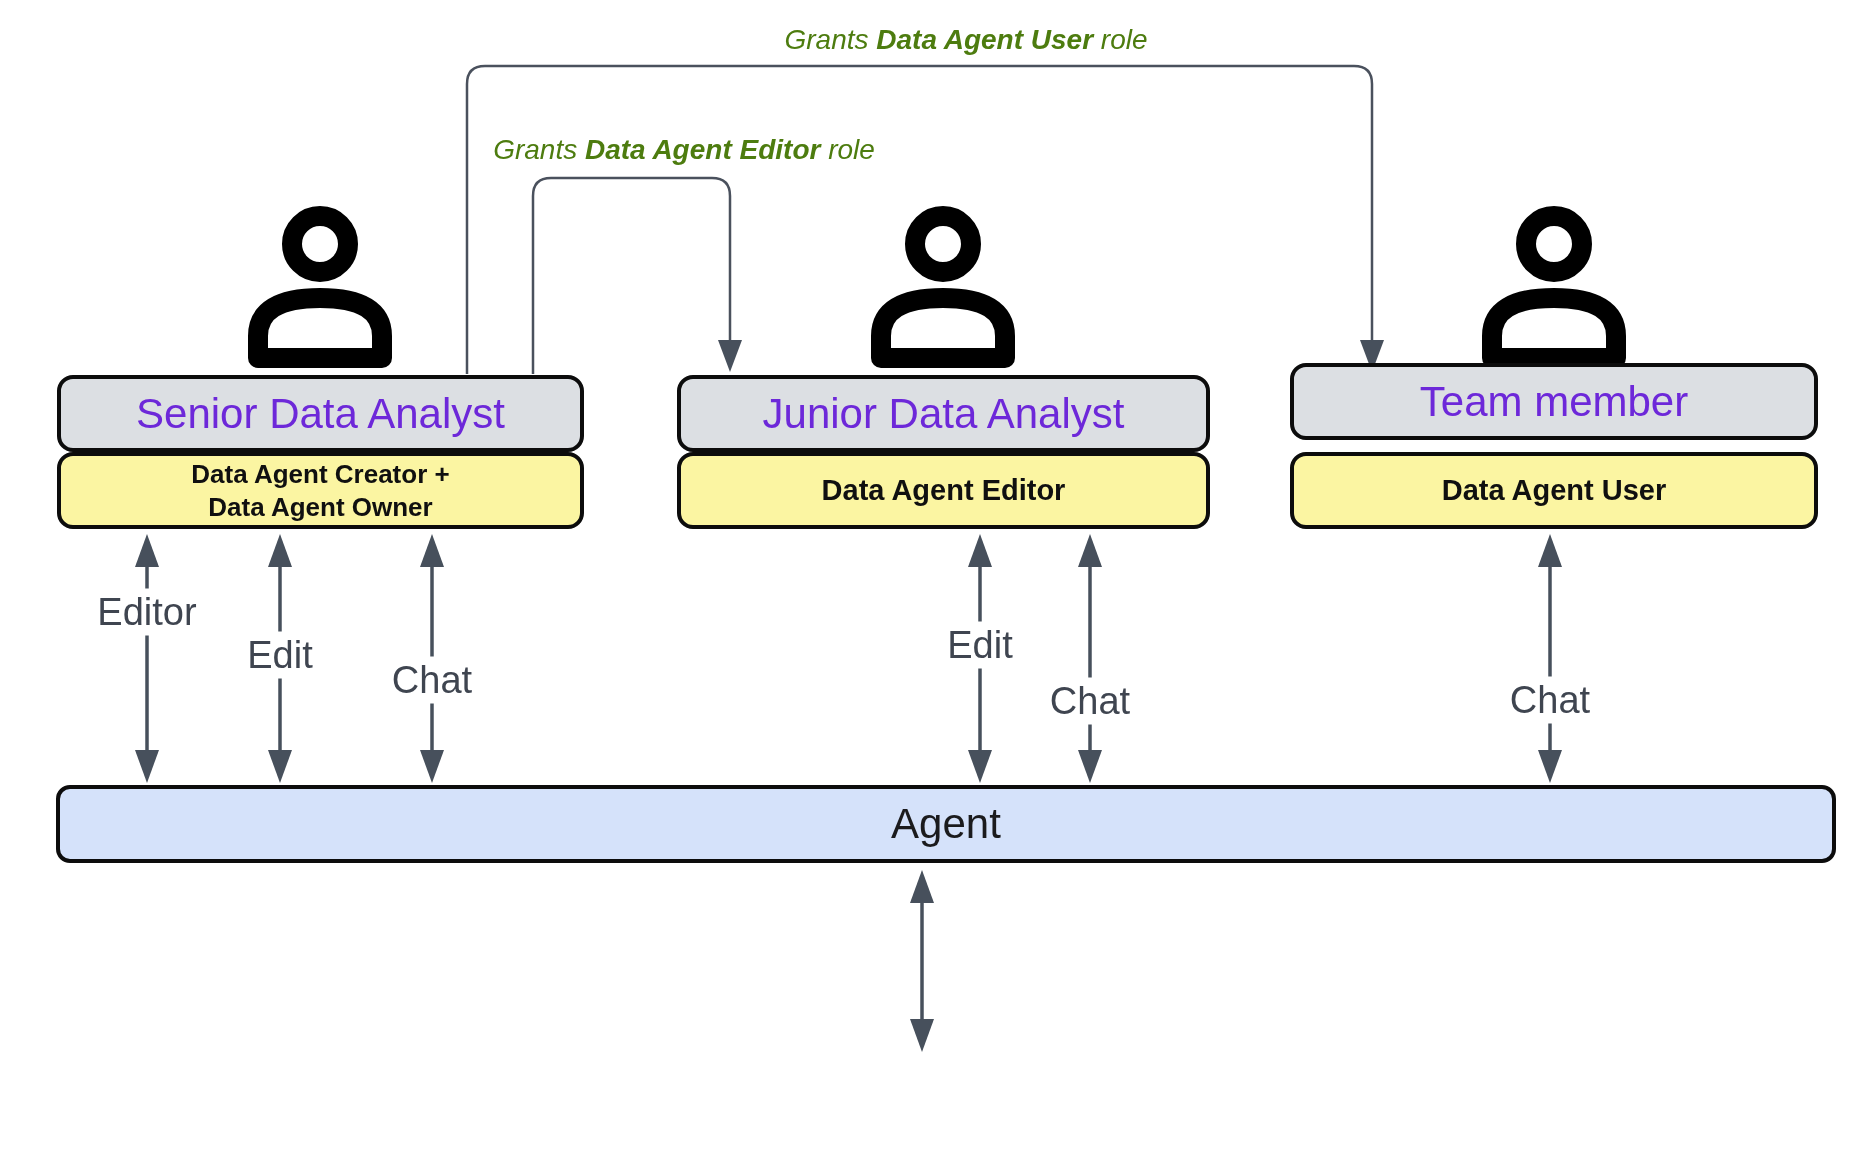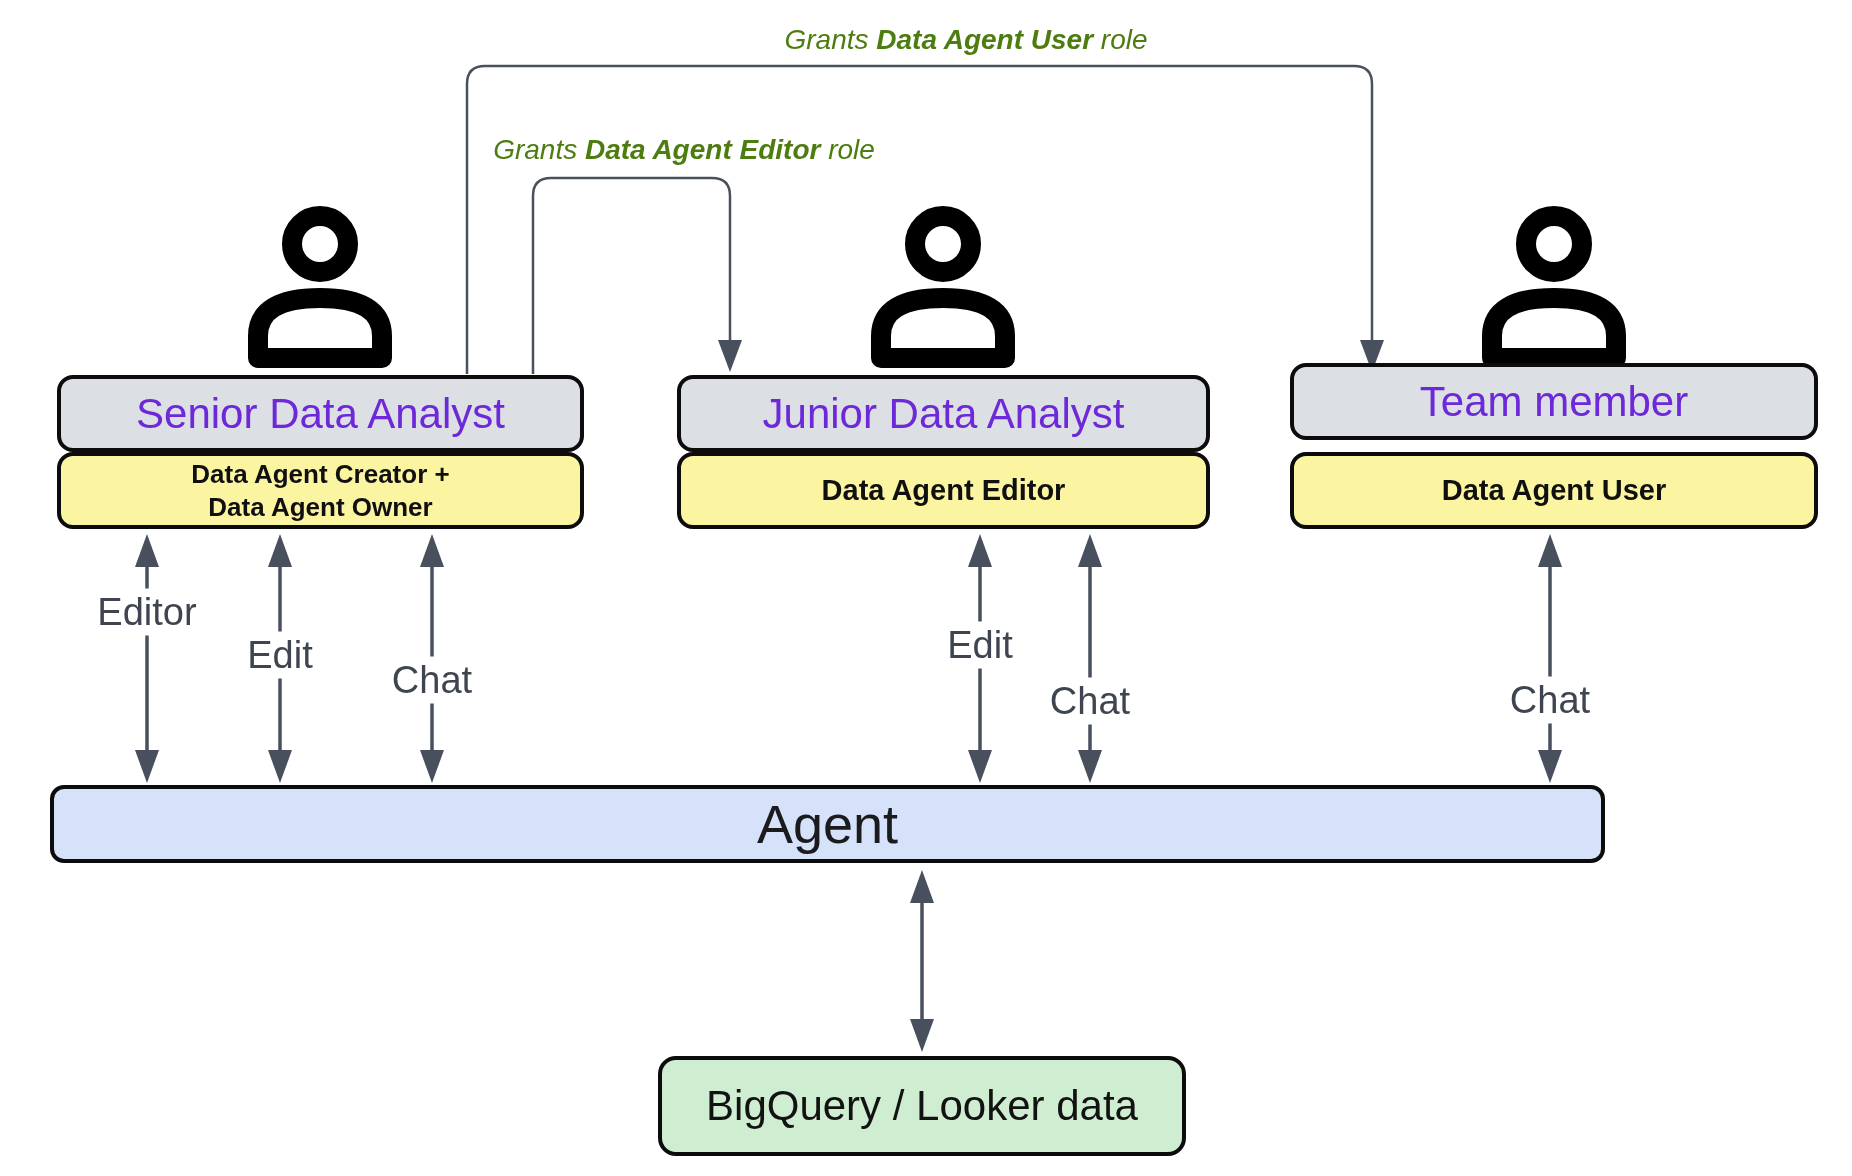--- a/index.html
+++ b/index.html
@@ -30,22 +30,22 @@
     font-weight:bold;color:#101010;
     height:77px;
     font-size:29px;
     white-space:pre-line;
     line-height:1.25;
   }
   .role-sm{font-size:26px;}
   .agent-bar{
     background:#d5e2fa;
     border-radius:14px;
-    font-size:54px;color:#1b1b1d;
-    left:50px;top:785px;width:1555px;height:78px;
+    font-size:42px;color:#1b1b1d;
+    left:56px;top:785px;width:1780px;height:78px;
   }
   .datastore-box{
     background:#cfeed1;
     border-radius:18px;
     font-size:42px;color:#121212;
     left:658px;top:1056px;width:528px;height:100px;
   }
   .person{position:absolute;width:150px;height:162px;}
   .p-senior{left:245px;top:206px;}
   .p-junior{left:868px;top:206px;}
@@ -168,15 +168,14 @@
 
   <div class="action-label al-create">Editor</div>
   <div class="action-label al-edit-senior">Edit</div>
   <div class="action-label al-chat-senior">Chat</div>
   <div class="action-label al-edit-junior">Edit</div>
   <div class="action-label al-chat-junior">Chat</div>
   <div class="action-label al-chat-team">Chat</div>
 
   <div class="node agent-bar">Agent</div>
 
-  <div class="node datastore-box">BigQuery / Looker data</div>
 
 </div>
 
 </body></html>

